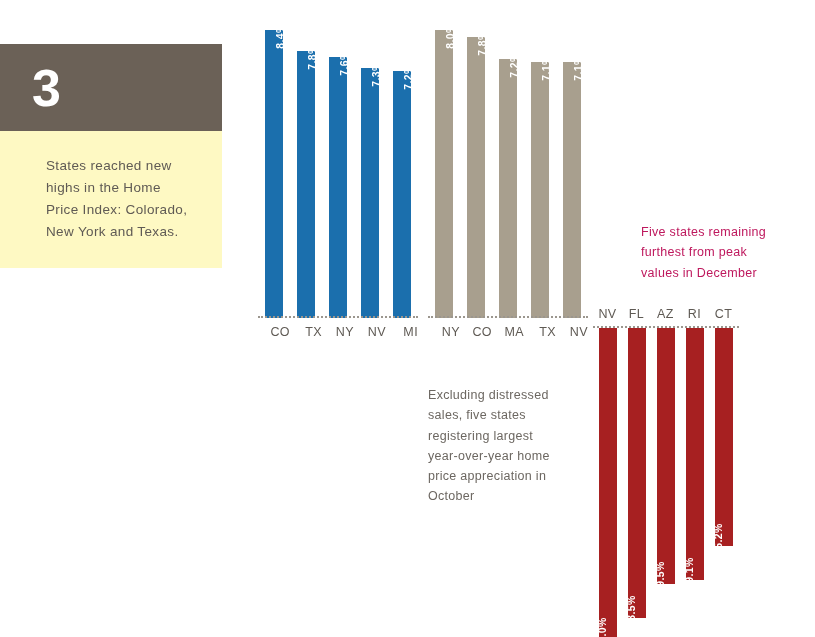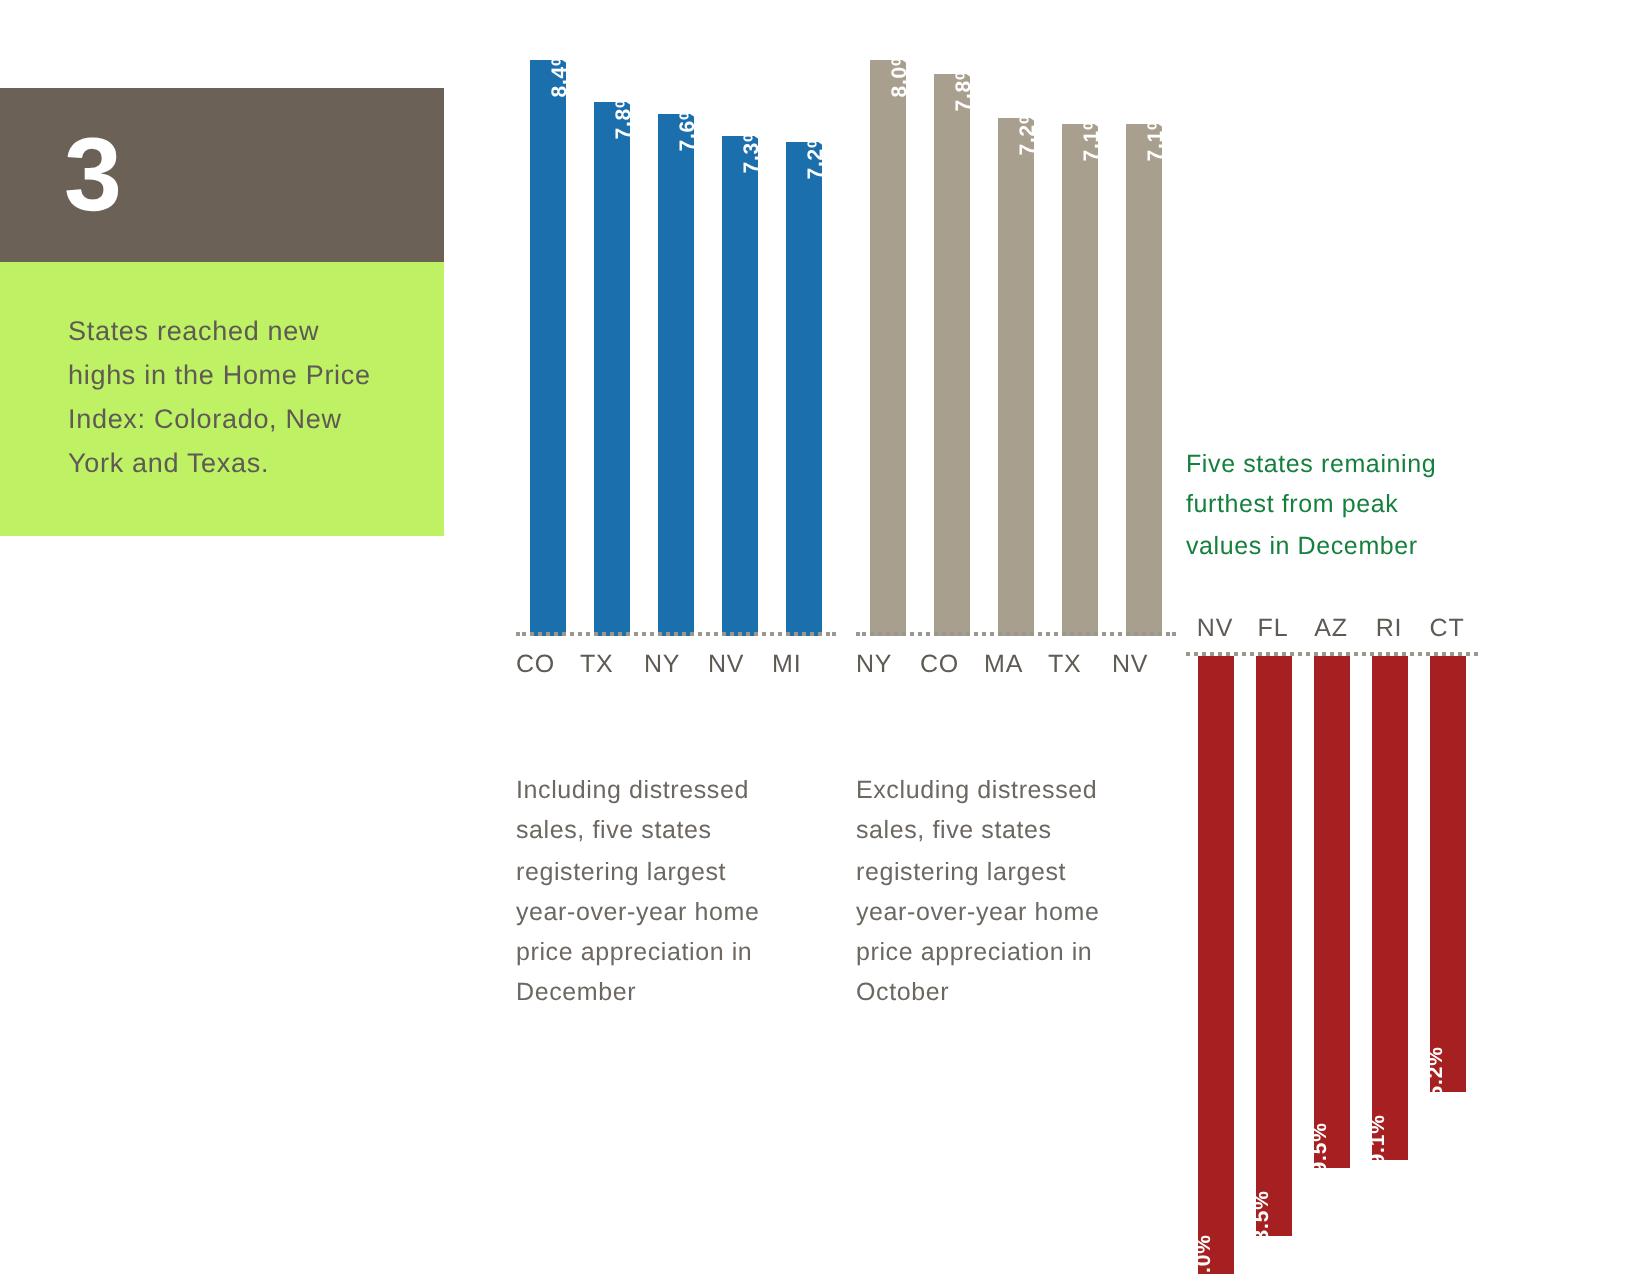--- a/index.html
+++ b/index.html
@@ -32,22 +32,22 @@
     left: 32px;
     top: 50%;
     transform: translateY(-50%);
     color: #ffffff;
     font-size: 52px;
     font-weight: bold;
     letter-spacing: 0.5px;
     line-height: 1;
   }
   #callout-text-block {
-    background: #bef264;
-    padding: 24px 30px 26px 34px;
+    background: #fef9c3;
+    padding: 24px 30px 26px 46px;
   }
   #callout-text {
     color: #5f5a54;
     font-size: 13.5px;
     line-height: 1.62;
     letter-spacing: 0.35px;
   }
 
   
   .chart-block {
@@ -100,42 +100,43 @@
     bottom: 0;
     width: 100%;
     border-bottom: 2px dotted #9b968e;
   }
   .cat-row {
     display: flex;
     margin-top: 7px;
   }
   .cat-slot {
     width: 33px;
-    text-align: left;
+    text-align: right;
     color: #5f5a54;
     font-size: 12.5px;
     letter-spacing: 0.4px;
   }
 
   .caption {
     margin-top: 46px;
     color: #6c6761;
     font-size: 12.5px;
     line-height: 1.62;
     letter-spacing: 0.3px;
     width: 125px;
   }
 
   
   #chart3-heading {
-    color: #15803d;
+    color: #be185d;
     font-size: 12.5px;
     line-height: 1.62;
     letter-spacing: 0.3px;
     width: 140px;
+    margin-left: 48px;
   }
   #chart3-cats {
     display: flex;
     margin-top: 24px;
   }
   .cat-slot-3 {
     width: 29px;
     text-align: center;
     color: #5f5a54;
     font-size: 12.5px;
@@ -226,21 +227,20 @@
       </div>
     <div class="baseline-dotted"></div>
   </div>
   <div class="cat-row" id="c1-cats">
       <div class="cat-slot">CO</div>
       <div class="cat-slot">TX</div>
       <div class="cat-slot">NY</div>
       <div class="cat-slot">NV</div>
       <div class="cat-slot">MI</div>
     </div>
-  <div class="caption">Including distressed sales, five states registering largest year-over-year home price appreciation in December</div>
 </div>
 
 <div id="chart-block-2" class="chart-block">
   <div class="updown-plot">
     <div class="bars-row" id="c2-bars">
         <div class="bar-slot">
           <div class="bar" style="height: 288px; background: rgb(168, 159, 142);">
             <span class="bar-value">8.0%</span>
           </div>
         </div>

